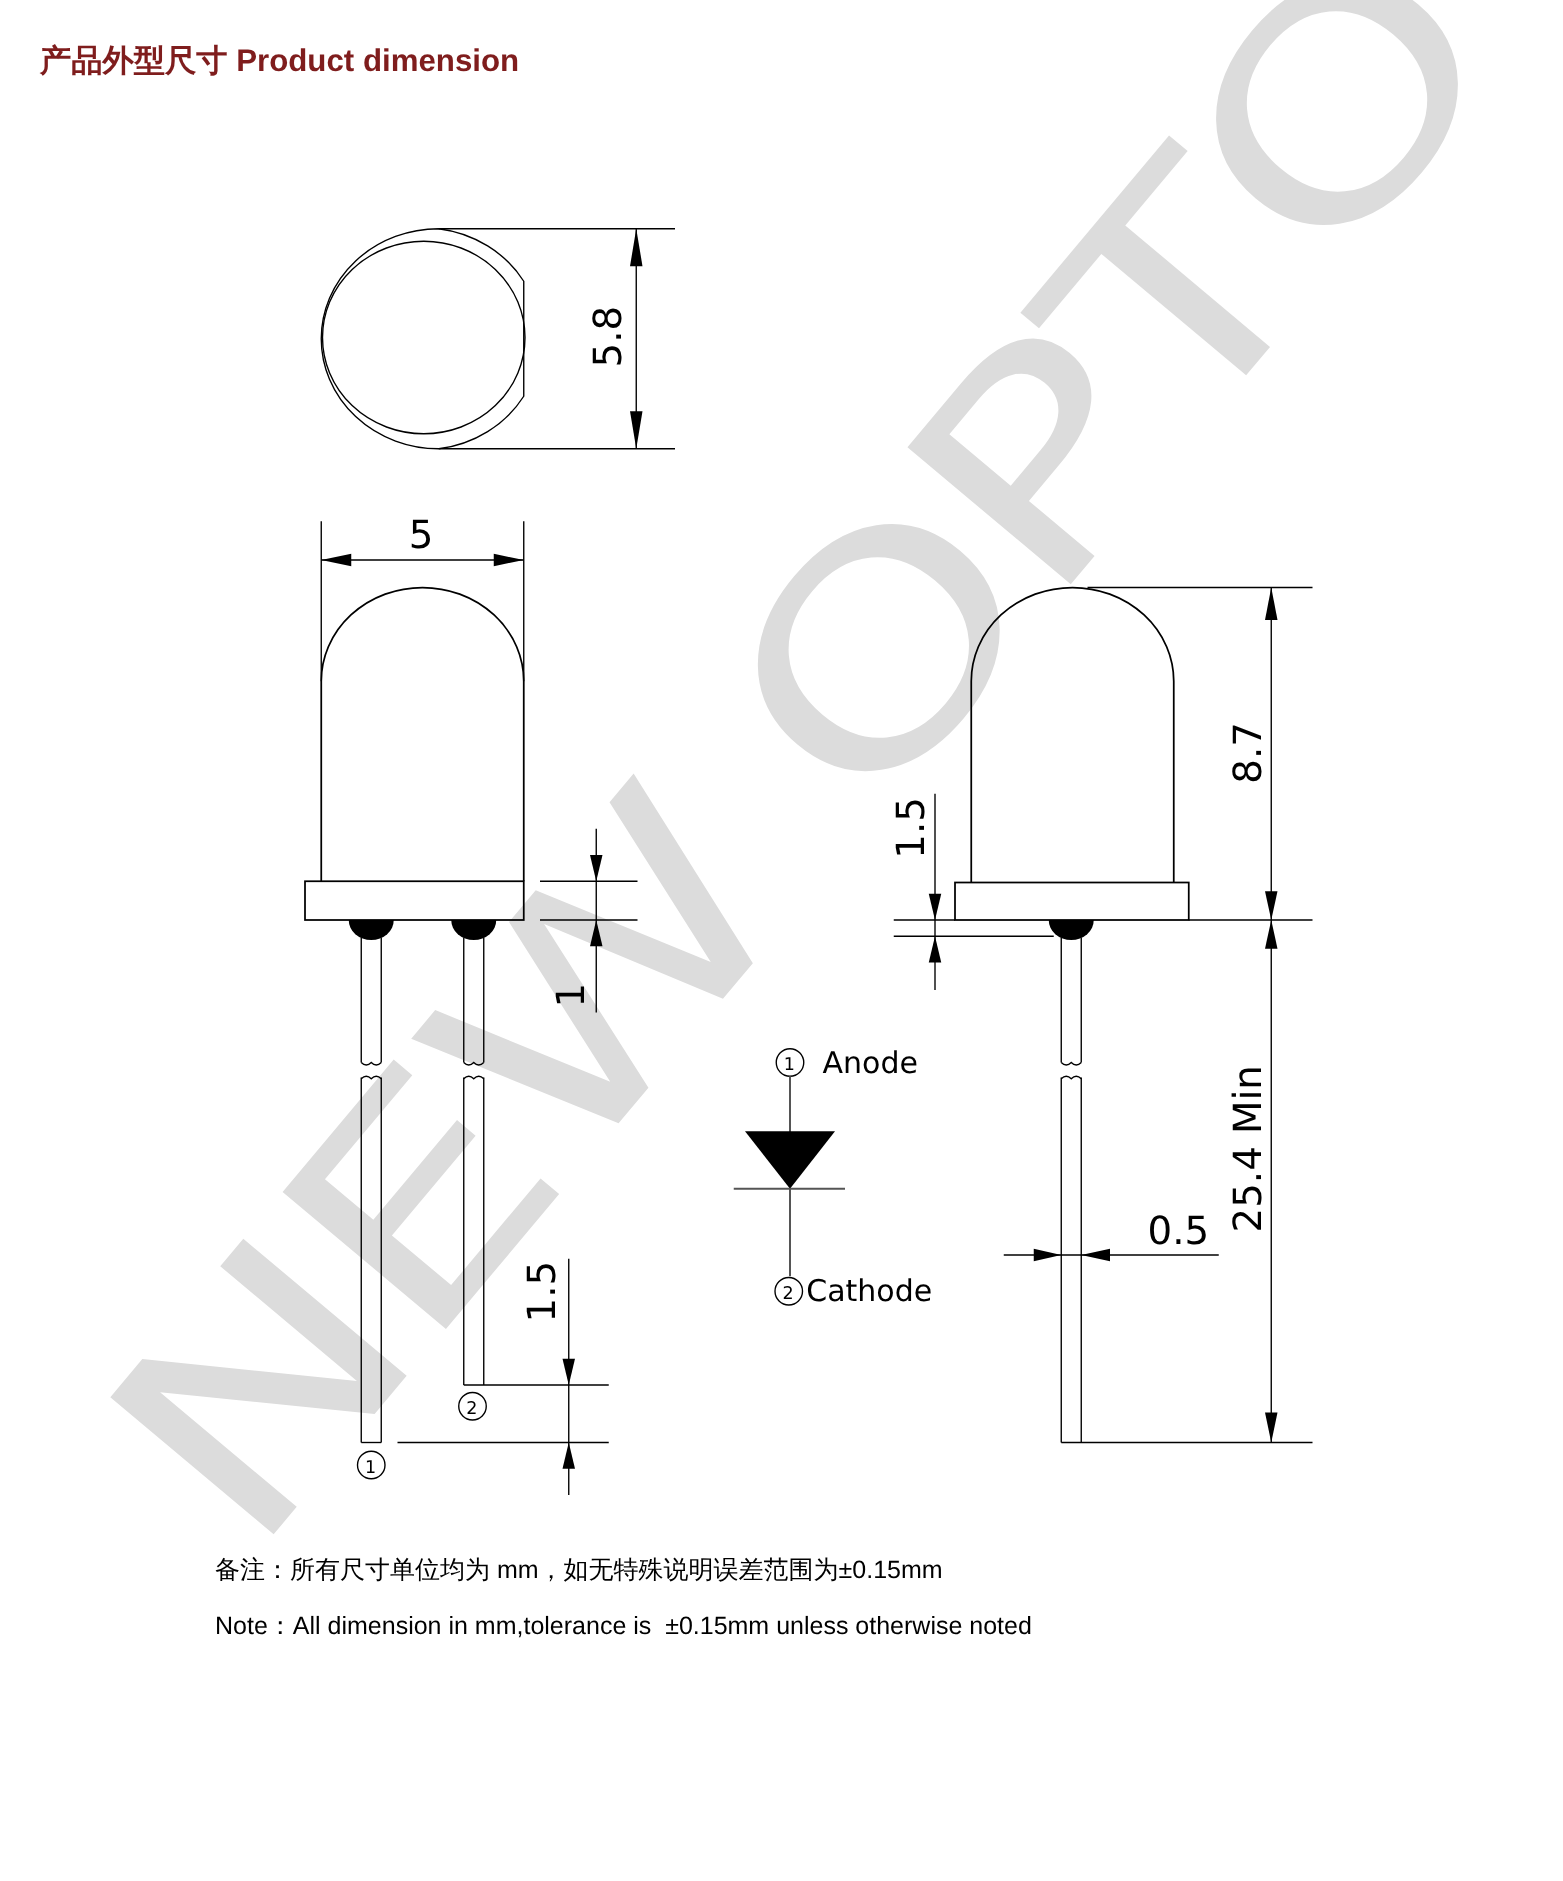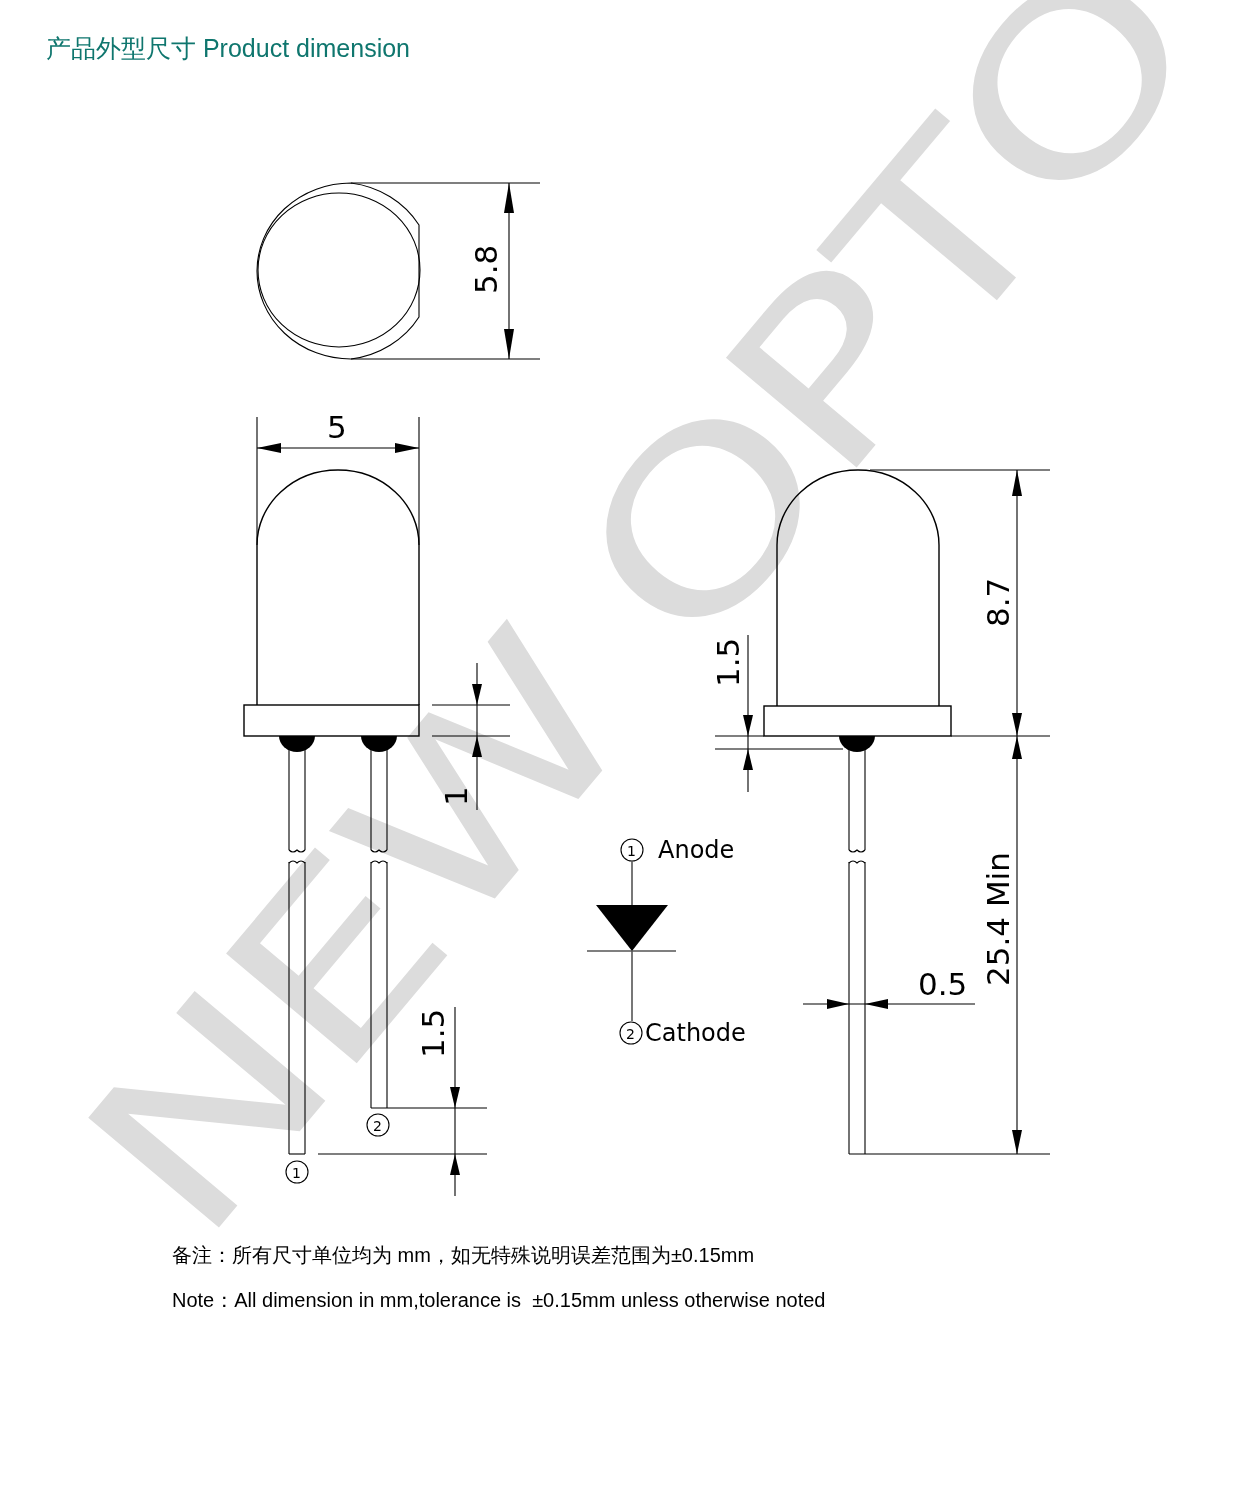--- a/index.html
+++ b/index.html
@@ -1,19 +1,19 @@
 <!DOCTYPE html>
 <html><head>
 <meta charset="utf-8">
 <style>
   html, body { margin: 0; padding: 0; background: #ffffff; }
   body { width: 1250px; height: 1505px; position: relative; overflow: hidden; font-family: "DejaVu Sans", sans-serif; }
   .page-title {
-    position: absolute; left: 46px; top: 32px;
-    font-family: "Liberation Sans", sans-serif; font-weight: normal; font-size: 25px; color: #0f766e;
+    position: absolute; left: 32px; top: 32px;
+    font-family: "Liberation Sans", sans-serif; font-weight: bold; font-size: 25px; color: #7f1d1d;
     white-space: nowrap;
   }
   svg.drawing { position: absolute; left: 0; top: 0; width: 1250px; height: 1505px; }
   .wm { fill: #dcdcdc; }
   .ln { stroke: #000; stroke-width: 1.4; fill: none; }
   .thin { stroke: #000; stroke-width: 1.1; fill: none; }
   .gray { stroke: #555; stroke-width: 1.6; fill: none; }
   .arrow { fill: #000; }
   .dim-text { font-family: "DejaVu Sans", sans-serif; font-size: 31px; fill: #000; }
   .lbl-text { font-family: "DejaVu Sans", sans-serif; font-size: 24px; fill: #000; }

